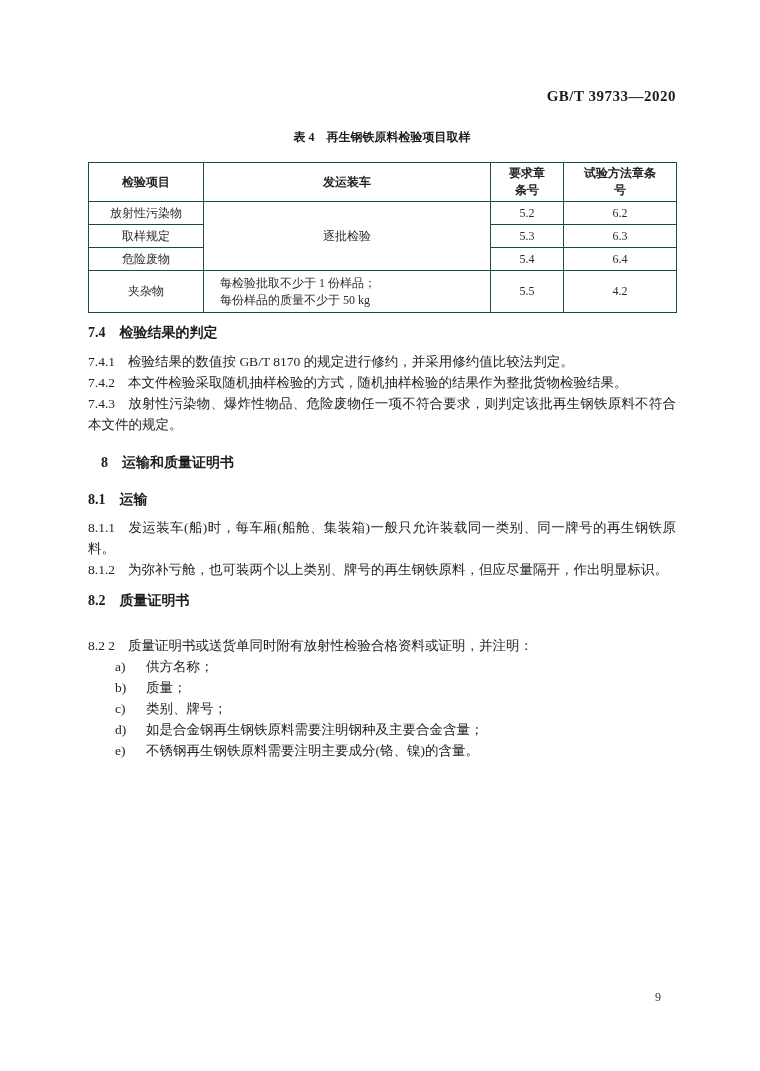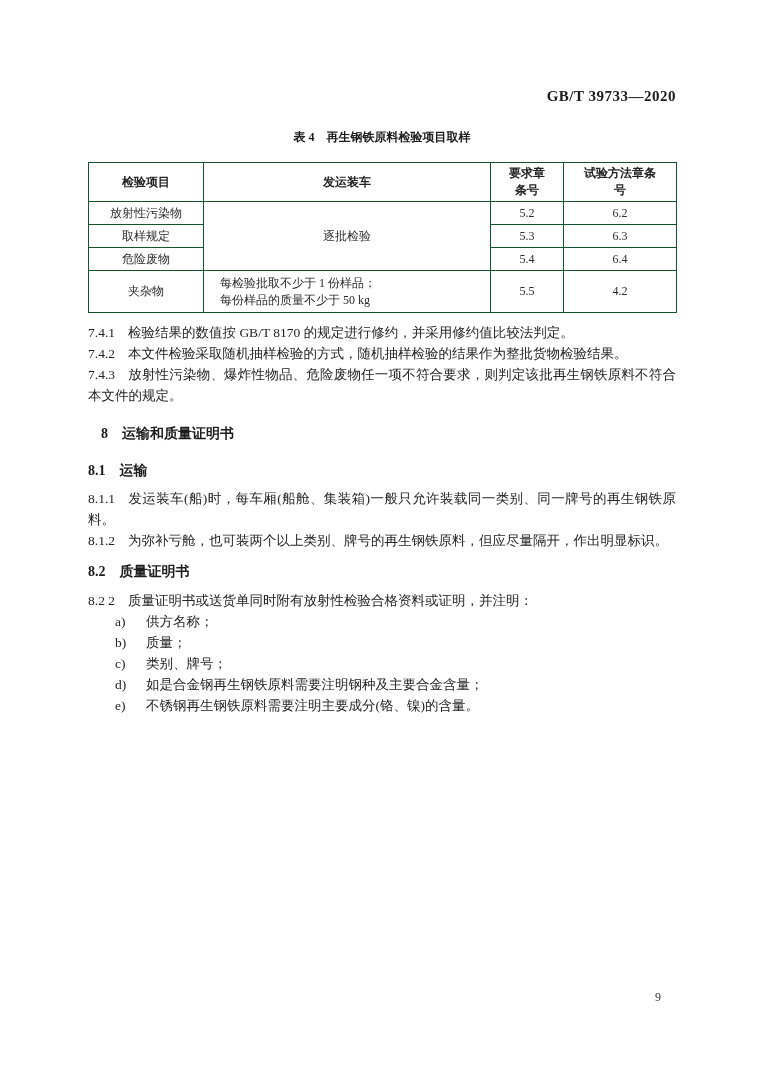--- a/index.html
+++ b/index.html
@@ -40,21 +40,21 @@
   td.c-sampling .line { line-height:17px; text-align:left; }
   .flow {
     position:absolute; top:322px; left:88px; width:588px;
     font-size:13.5px; line-height:21px; text-align:justify; color:#242424;
   }
   .hd { font-weight:700; font-size:14px; text-align:left; color:#1c1c1c; }
   .hd .pnum { margin-right:14px; }
   .h74 { margin:0 0 8px 0; }
   .h8  { margin:17px 0 16px 13px; }
   .h81 { margin:0 0 7px 0; }
-  .h82 { margin:10px 0 8px 0; }
+  .h82 { margin:10px 0 24px 0; }
   .p { margin:0; }
   .p .pnum { margin-right:13px; }
   .list { margin:0; }
   .list-item { display:flex; padding-left:27px; text-align:left; }
   .list-item .lbl { width:31px; flex:0 0 31px; }
   .page-number {
     position:absolute; top:990px; left:648px; width:20px;
     font-size:12px; text-align:center; color:#333;
   }
 </style>
@@ -102,20 +102,23 @@
       <div class="line">每份样品的质量不少于 50 kg</div>
     </td>
     <td>5.5</td>
     <td>4.2</td>
   </tr>
 </tbody>
   </table>
 
 <div class="flow">
 
+  <div class="hd h74">
+    <span class="pnum">7.4</span><span>检验结果的判定</span>
+  </div>
 
   <p class="p">
     <span class="pnum">7.4.1</span><span>检验结果的数值按 GB/T 8170 的规定进行修约，并采用修约值比较法判定。</span>
   </p>
   <p class="p">
     <span class="pnum">7.4.2</span><span>本文件检验采取随机抽样检验的方式，随机抽样检验的结果作为整批货物检验结果。</span>
   </p>
   <p class="p">
     <span class="pnum">7.4.3</span><span>放射性污染物、爆炸性物品、危险废物任一项不符合要求，则判定该批再生钢铁原料不符合本文件的规定。</span>
   </p>

